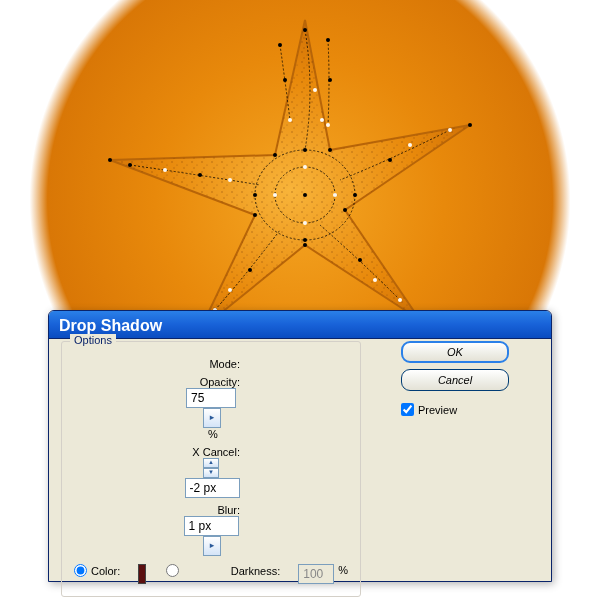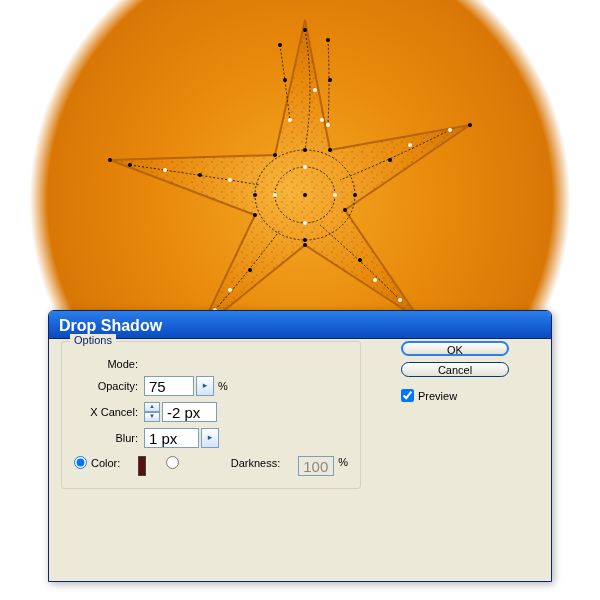--- a/index.html
+++ b/index.html
@@ -68,41 +68,42 @@
     left: 8px;
     background: #ece9d8;
     padding: 0 4px;
     color: #0a246a;
     font-size: 11px;
   }
   .form-row {
     display: flex;
     align-items: center;
     margin: 6px 0;
+    flex-direction: column;
   }
   .form-label {
     width: 70px;
     text-align: right;
     padding-right: 6px;
     color: #000;
   }
   .select-box {
     width: 80px;
     height: 20px;
     background: #fff;
     border: 1px solid #7b9ebd;
     font-size: 11px;
     padding: 1px 2px;
   }
   .num-input {
     width: 50px;
     height: 20px;
     background: #fff;
     border: 1px solid #7b9ebd;
-    font-size: 15px;
+    font-size: 12px;
     padding: 1px 4px;
     text-align: left;
   }
   .spinner {
     width: 16px;
     height: 20px;
     display: inline-flex;
     flex-direction: column;
     vertical-align: top;
   }
@@ -155,27 +156,28 @@
     color: #888;
   }
   .side-buttons {
     margin-left: 40px;
     display: flex;
     flex-direction: column;
     gap: 6px;
     width: 108px;
   }
   .xp-button {
-    height: 15px;
+    height: 22px;
     background: linear-gradient(to bottom, #fff 0%, #f0f0ea 50%, #e4e2d6 100%);
     border: 1px solid #003c74;
     border-radius: 9px;
     font-size: 11px;
     cursor: pointer;
     text-align: center;
+    font-style: italic;
   }
   .xp-button.default {
     border: 2px solid #2a80e8;
   }
   .preview-row {
     display: flex;
     align-items: center;
     margin-top: 6px;
     gap: 0;
   }

